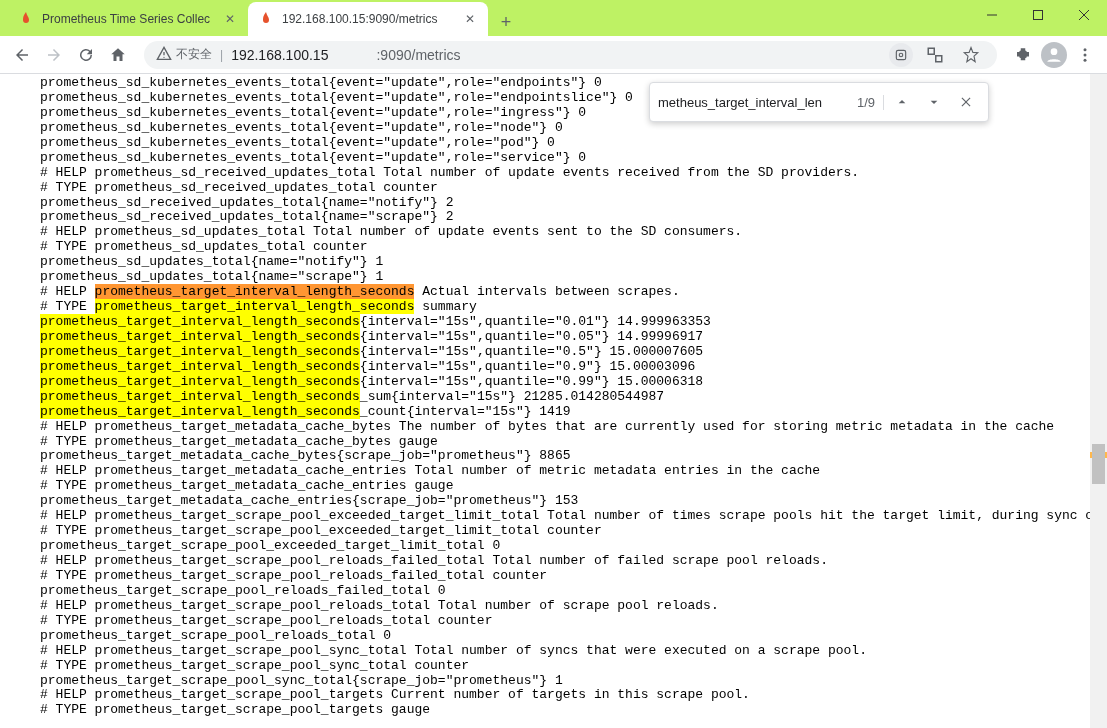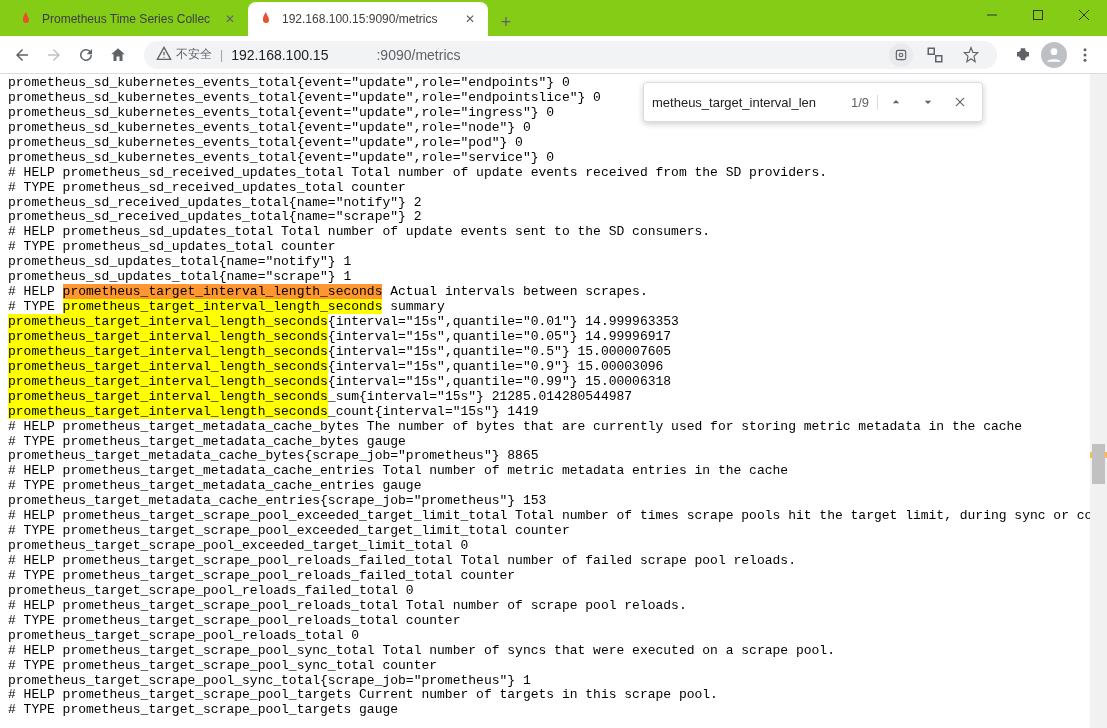--- a/index.html
+++ b/index.html
@@ -1,46 +1,46 @@
 <!DOCTYPE html>
 <html><head>
 <meta charset="utf-8">
 <style>
 * { margin: 0; padding: 0; box-sizing: border-box; }
 body { font-family: "Segoe UI", Tahoma, sans-serif; font-size: 12px; background: #fff; width: 1107px; height: 728px; overflow: hidden; position: relative; }
 .window-controls { position: absolute; top: 0; right: 0; display: flex; }
 .window-btn { width: 46px; height: 30px; display: flex; align-items: center; justify-content: center; color: #333; font-size: 14px; }
 .window-btn svg { width: 12px; height: 12px; }
 
-.tabstrip { display: flex; align-items: flex-end; height: 36px; background: #84cc16; padding-left: 8px; padding-top: 2px; }
+.tabstrip { display: flex; align-items: flex-end; height: 36px; background: #bef264; padding-left: 8px; padding-top: 2px; }
 .tab { display: flex; align-items: center; height: 34px; padding: 0 10px; border-radius: 8px 8px 0 0; min-width: 240px; max-width: 240px; font-size: 12px; color: #3c4043; gap: 8px; position: relative; }
 .tab.active { background: #fff; }
 .tab-favicon { width: 16px; height: 16px; flex: 0 0 16px; }
 .tab-title { flex: 1; white-space: nowrap; overflow: hidden; text-overflow: ellipsis; }
 .tab-close { width: 16px; height: 16px; display: flex; align-items: center; justify-content: center; color: #5f6368; }
 .newtab { width: 28px; height: 28px; display: flex; align-items: center; justify-content: center; margin-left: 4px; color: #5f6368; font-size: 18px; }
 
 .toolbar { display: flex; align-items: center; height: 38px; background: #fff; border-bottom: 1px solid #dadce0; padding: 0 8px; gap: 4px; }
 .nav-btn { width: 28px; height: 28px; display: flex; align-items: center; justify-content: center; color: #5f6368; border-radius: 50%; }
 .nav-btn.disabled { color: #bdc1c6; }
 .omnibox { flex: 1; height: 28px; background: #f1f3f4; border-radius: 14px; display: flex; align-items: center; padding: 0 12px; gap: 8px; margin: 0 8px; }
 .security-chip { display: flex; align-items: flex-start; gap: 4px; color: #5f6368; font-size: 12px; }
 .url-text { flex: 1; font-size: 14px; color: #202124; }
 .url-host { color: #202124; text-align: center; }
 .url-path { color: #5f6368; margin-left: 48px; }
 .toolbar-icon { width: 28px; height: 28px; display: flex; align-items: center; justify-content: center; color: #5f6368; }
 .toolbar-icon.circled { background: #e8eaed; border-radius: 50%; width: 24px; height: 24px; }
 .avatar { width: 26px; height: 26px; border-radius: 50%; background: #bdc1c6; display: flex; align-items: center; justify-content: center; }
 
-.content { position: relative; height: calc(728px - 36px - 38px); overflow: hidden; }
+.content { position: relative; height: calc(728px - 36px - 38px); overflow: hidden; padding-left: 32px; }
 .metrics-body { font-family: "Consolas", "Courier New", monospace; font-size: 13px; line-height: 1.15; padding: 2px 8px; white-space: pre; color: #000; }
 .hl { background: #ffff00; }
 .hl.active { background: #ff9632; }
 
-.find-bar { position: absolute; top: 8px; right: 124px; width: 340px; height: 40px; background: #fff; border: 1px solid #dadce0; border-radius: 4px; box-shadow: 0 2px 6px rgba(0,0,0,0.2); display: flex; align-items: center; padding: 0 8px; gap: 4px; z-index: 10; }
+.find-bar { position: absolute; top: 8px; right: 118px; width: 340px; height: 40px; background: #fff; border: 1px solid #dadce0; border-radius: 4px; box-shadow: 0 2px 6px rgba(0,0,0,0.2); display: flex; align-items: center; padding: 0 8px; gap: 4px; z-index: 10; }
 .find-input { flex: 1; border: none; outline: none; font-size: 13px; color: #202124; min-width: 0; }
 .find-count { color: #5f6368; font-size: 13px; padding-right: 8px; border-right: 1px solid #dadce0; }
 .find-btn { width: 28px; height: 28px; display: flex; align-items: center; justify-content: center; color: #5f6368; }
 
 .vscroll { position: absolute; right: 0; top: 74px; bottom: 0; width: 17px; background: #f1f1f1; }
 .vscroll-thumb { position: absolute; left: 2px; right: 2px; top: 370px; height: 40px; background: #c1c1c1; }
 .vscroll-mark { position: absolute; left: 0; right: 0; height: 6px; background: #ffb84d; top: 378px; }
 
 .flame-icon { width: 16px; height: 16px; }
 </style>

